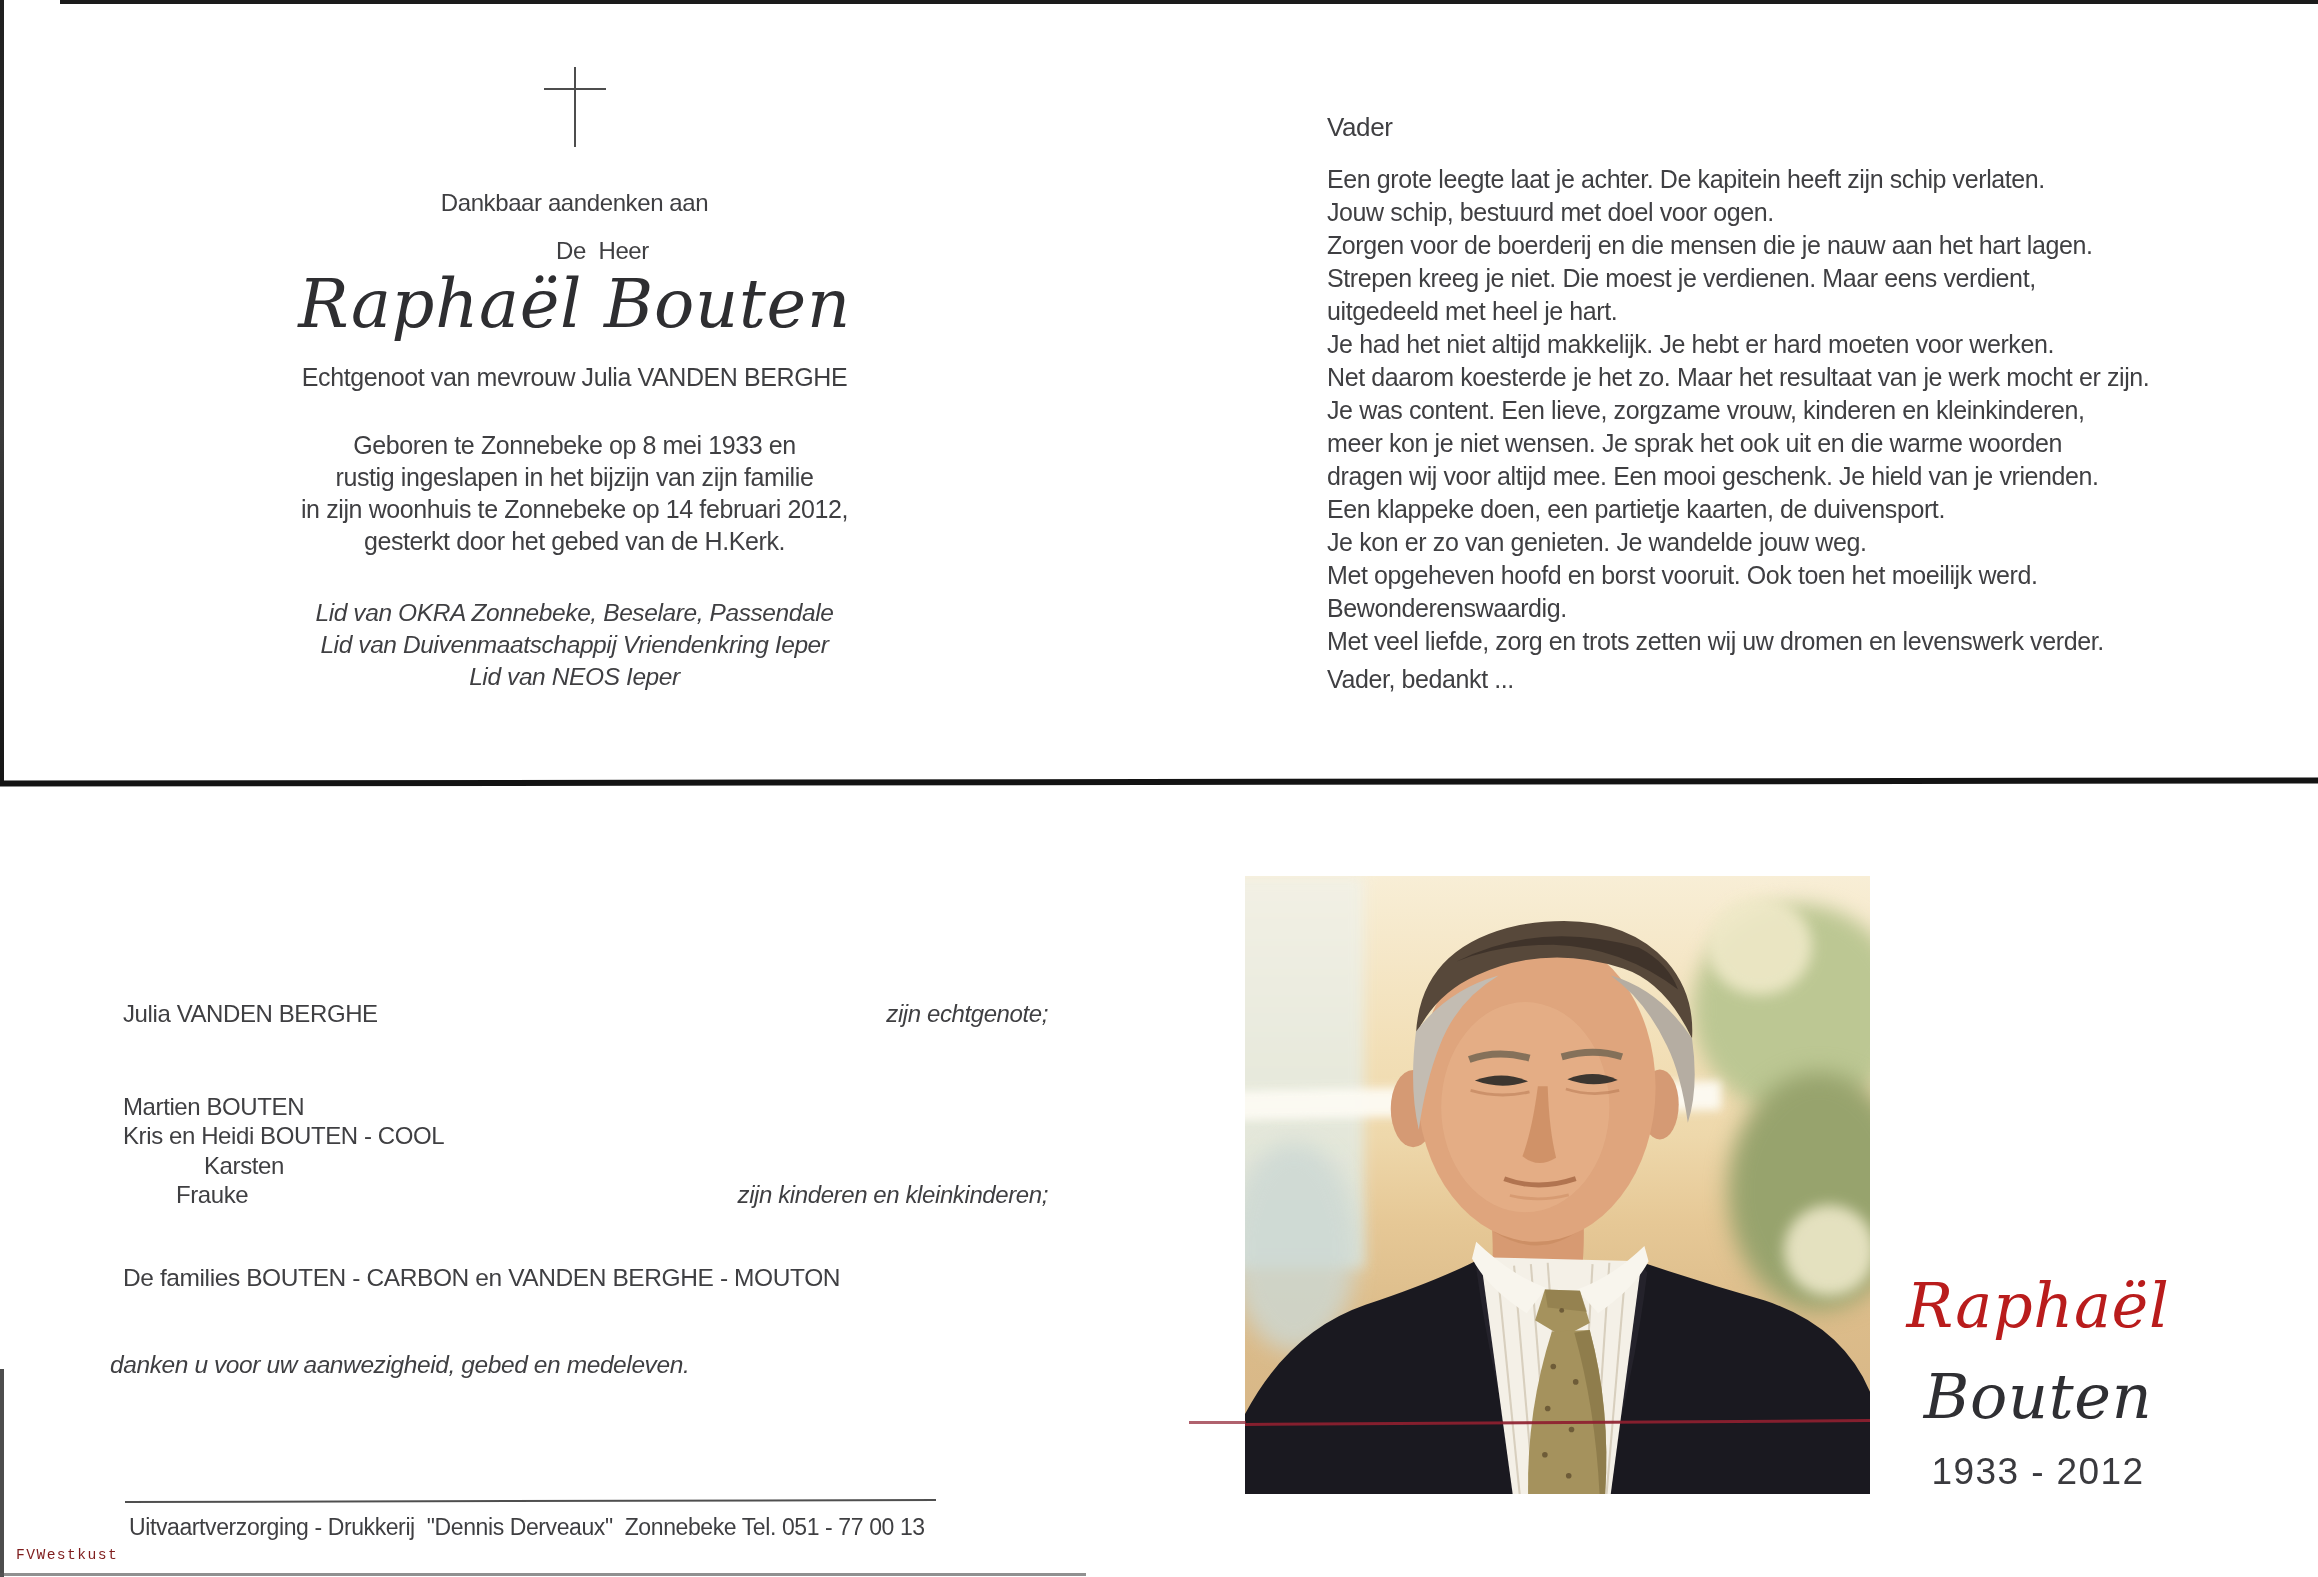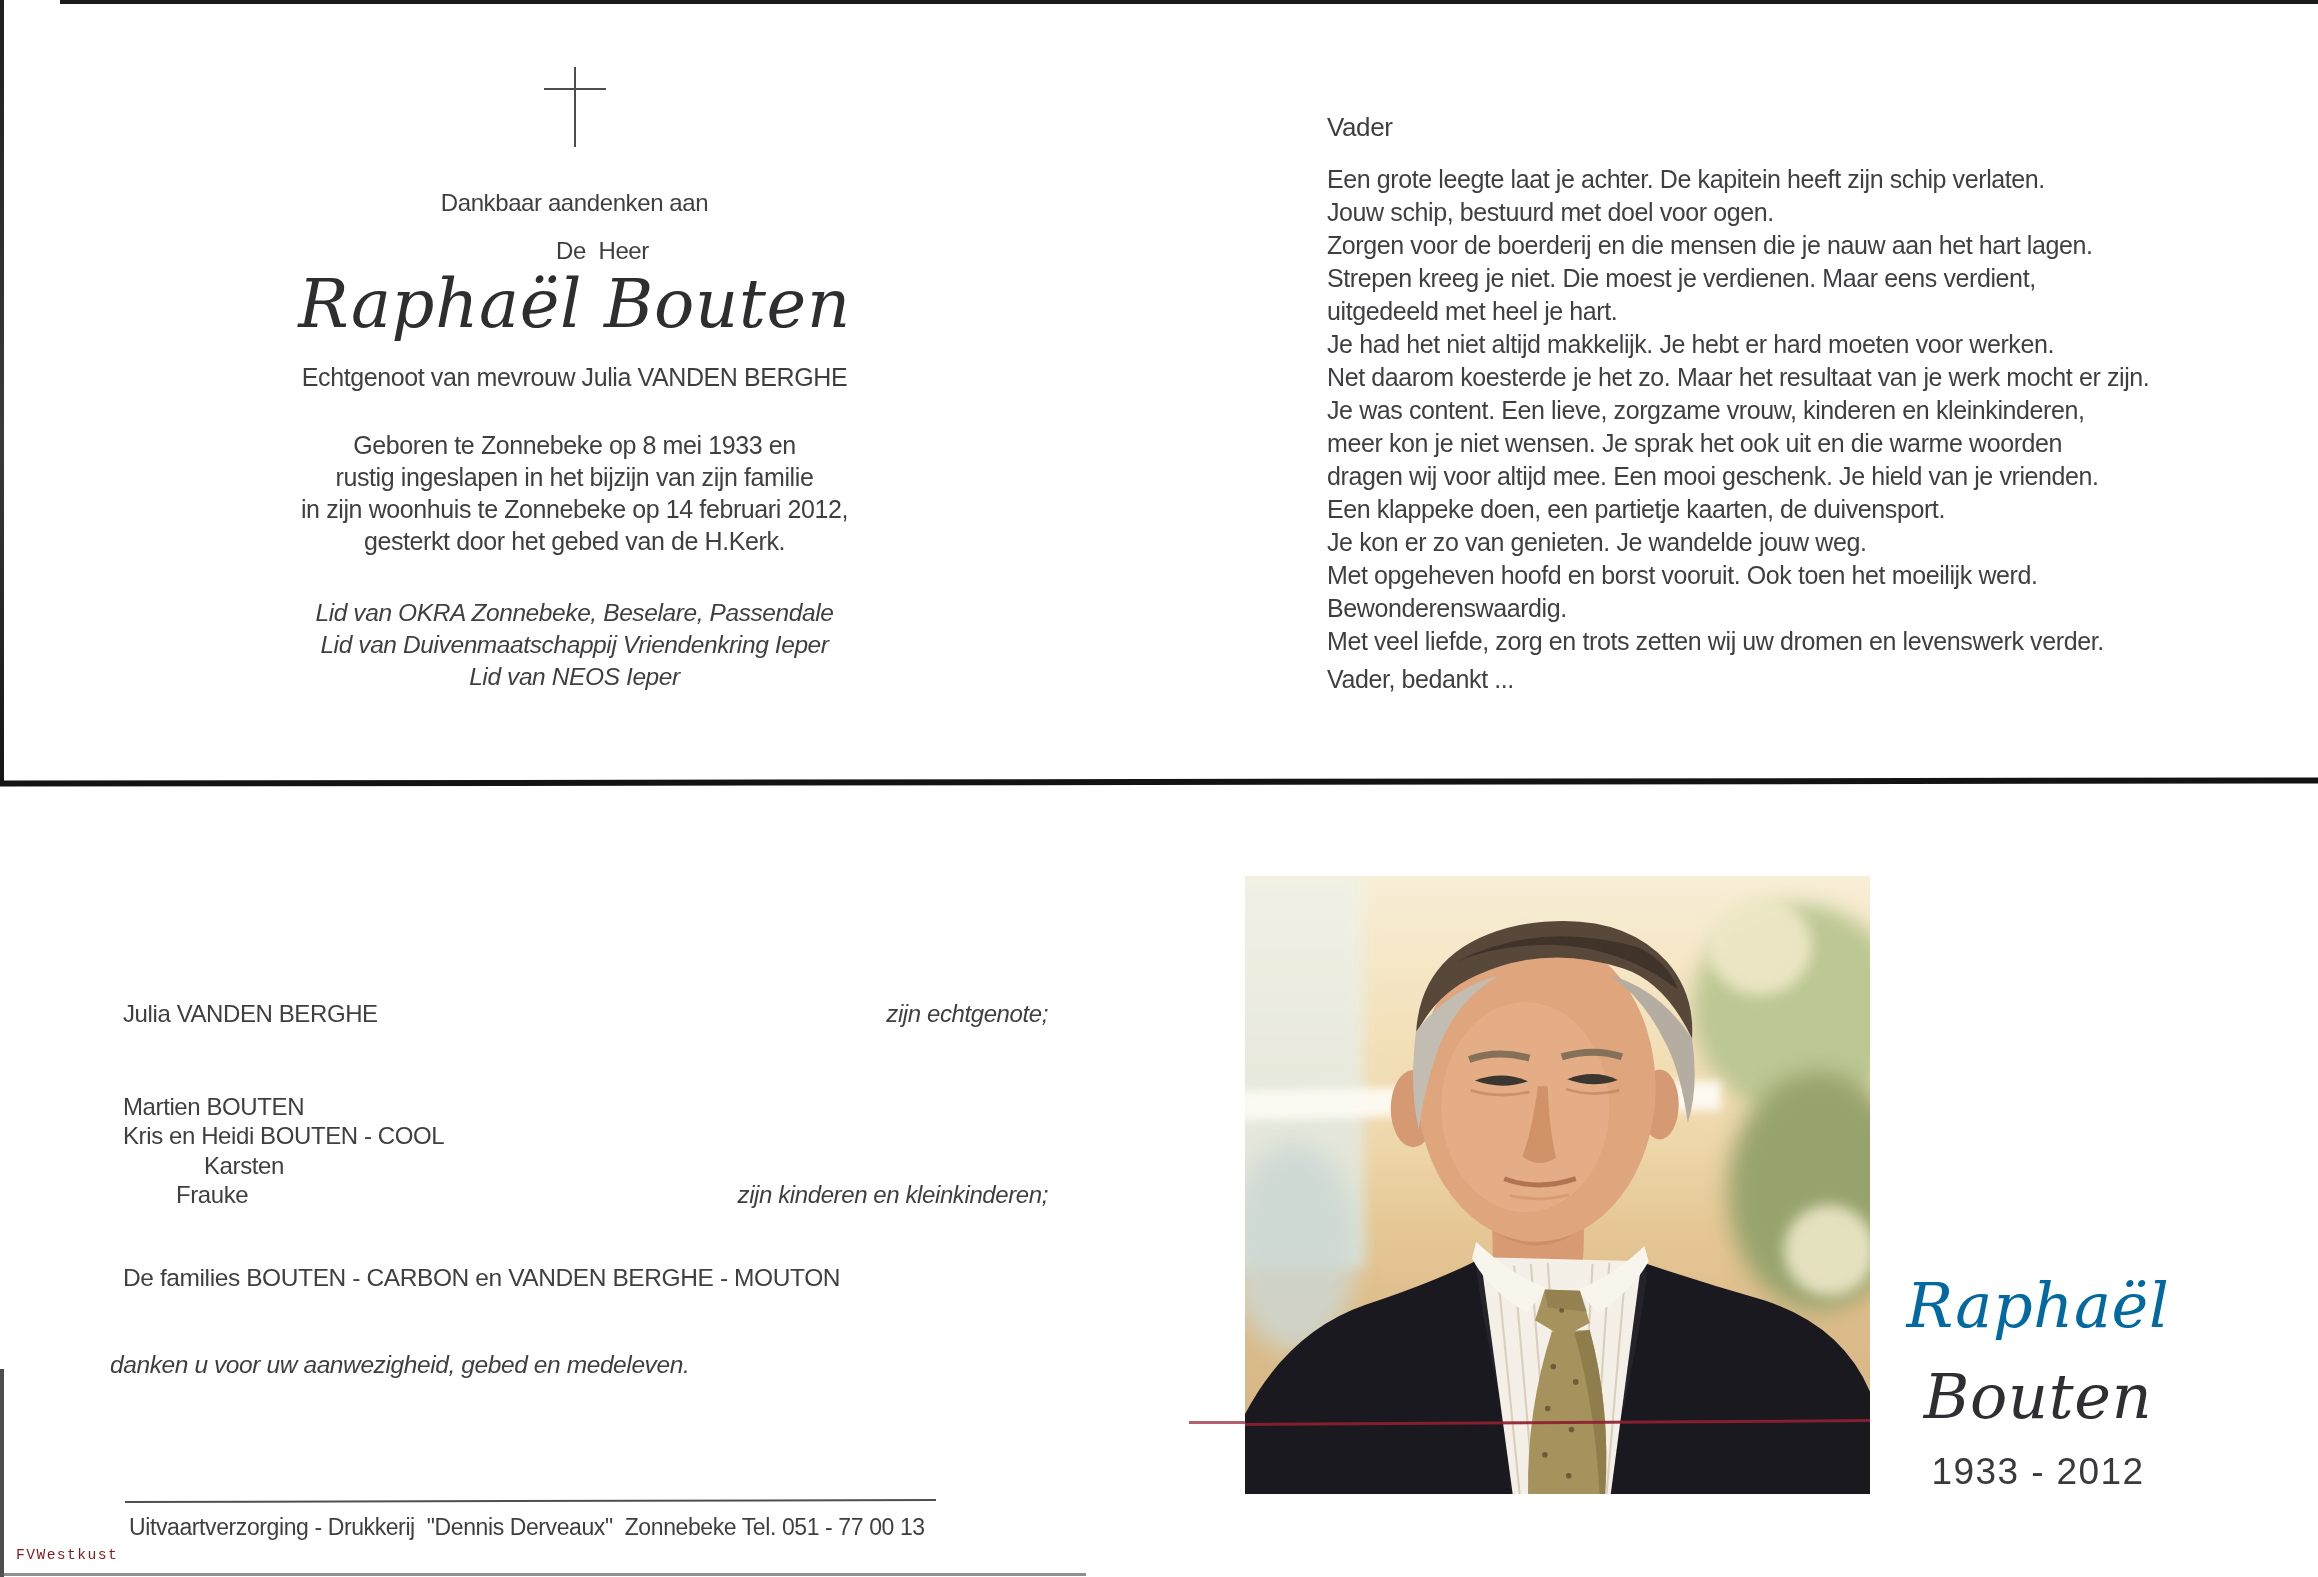--- a/index.html
+++ b/index.html
@@ -66,21 +66,21 @@
   .bg-right2{left:483px;top:196px;width:182px;height:238px;background:#97a36d;filter:blur(11.2px);}
   .bg-right3{left:462px;top:21px;width:105px;height:98px;background:#efe9c8;filter:blur(7px);opacity:.9;}
   .bg-right4{left:539px;top:329px;width:91px;height:91px;background:#f2ecce;filter:blur(7px);opacity:.85;}
   .photo-svg{position:absolute;left:0;top:0;width:625px;height:618px;}
   .red-line{position:absolute;left:-7px;top:545px;width:639px;height:2.8px;background:#8e2030;
       transform:rotate(-0.35deg);opacity:.92;}
   .red-line-ext{left:1189px;top:1421px;width:57px;height:2.8px;background:#8e2030;opacity:.7;}
 
   
   .name-col{left:1849px;top:0;width:378px;text-align:center;}
-  .script-first{position:absolute;left:0;top:1269px;width:378px;font-size:62px;color:#0369a1;}
+  .script-first{position:absolute;left:0;top:1269px;width:378px;font-size:62px;color:#b91c1c;}
   .script-last{position:absolute;left:0;top:1360px;width:378px;font-size:62px;color:#2f2f33;}
   .years{position:absolute;left:0;top:1451px;width:378px;font-size:37px;letter-spacing:1.4px;color:#3a3a3e;}
 </style>
 </head>
 <body>
 
 <div class="canvas">
 
   <div class="abs edge-top"></div>
   <div class="abs edge-left-top"></div>

